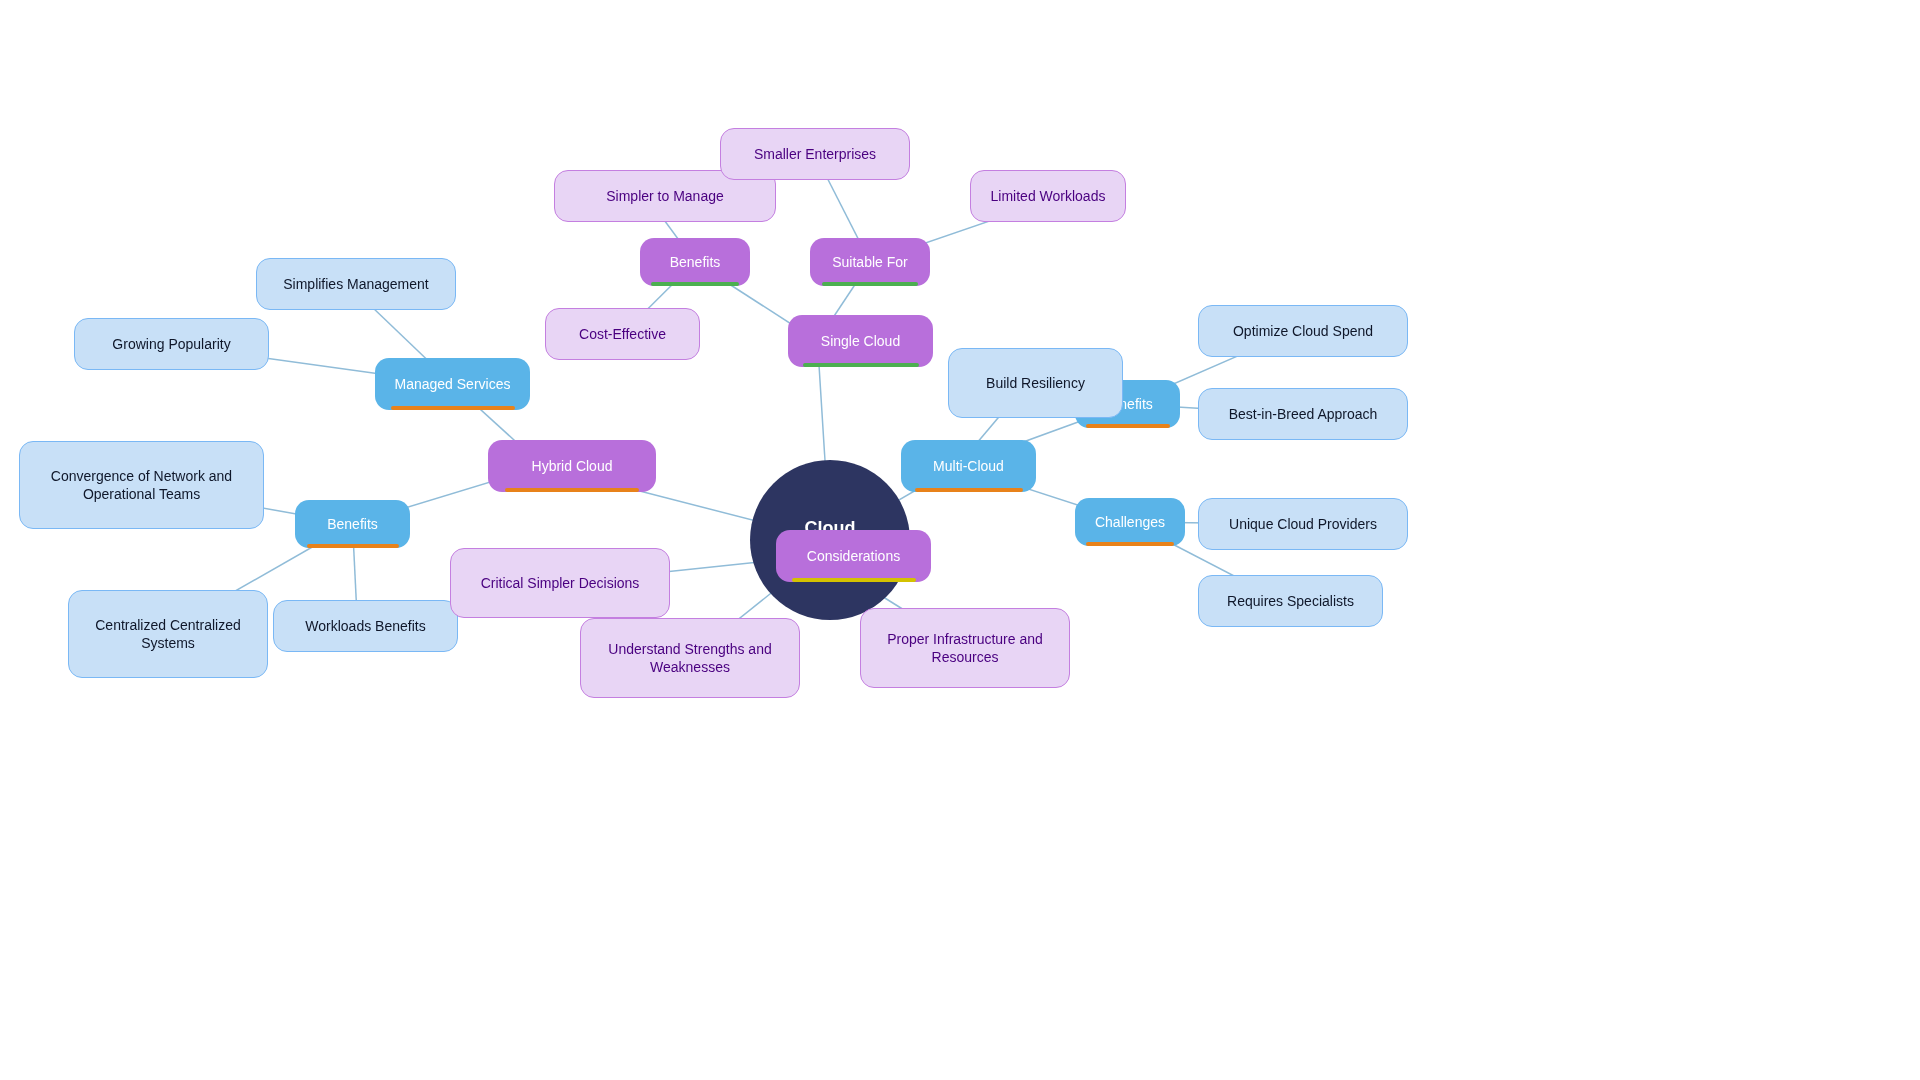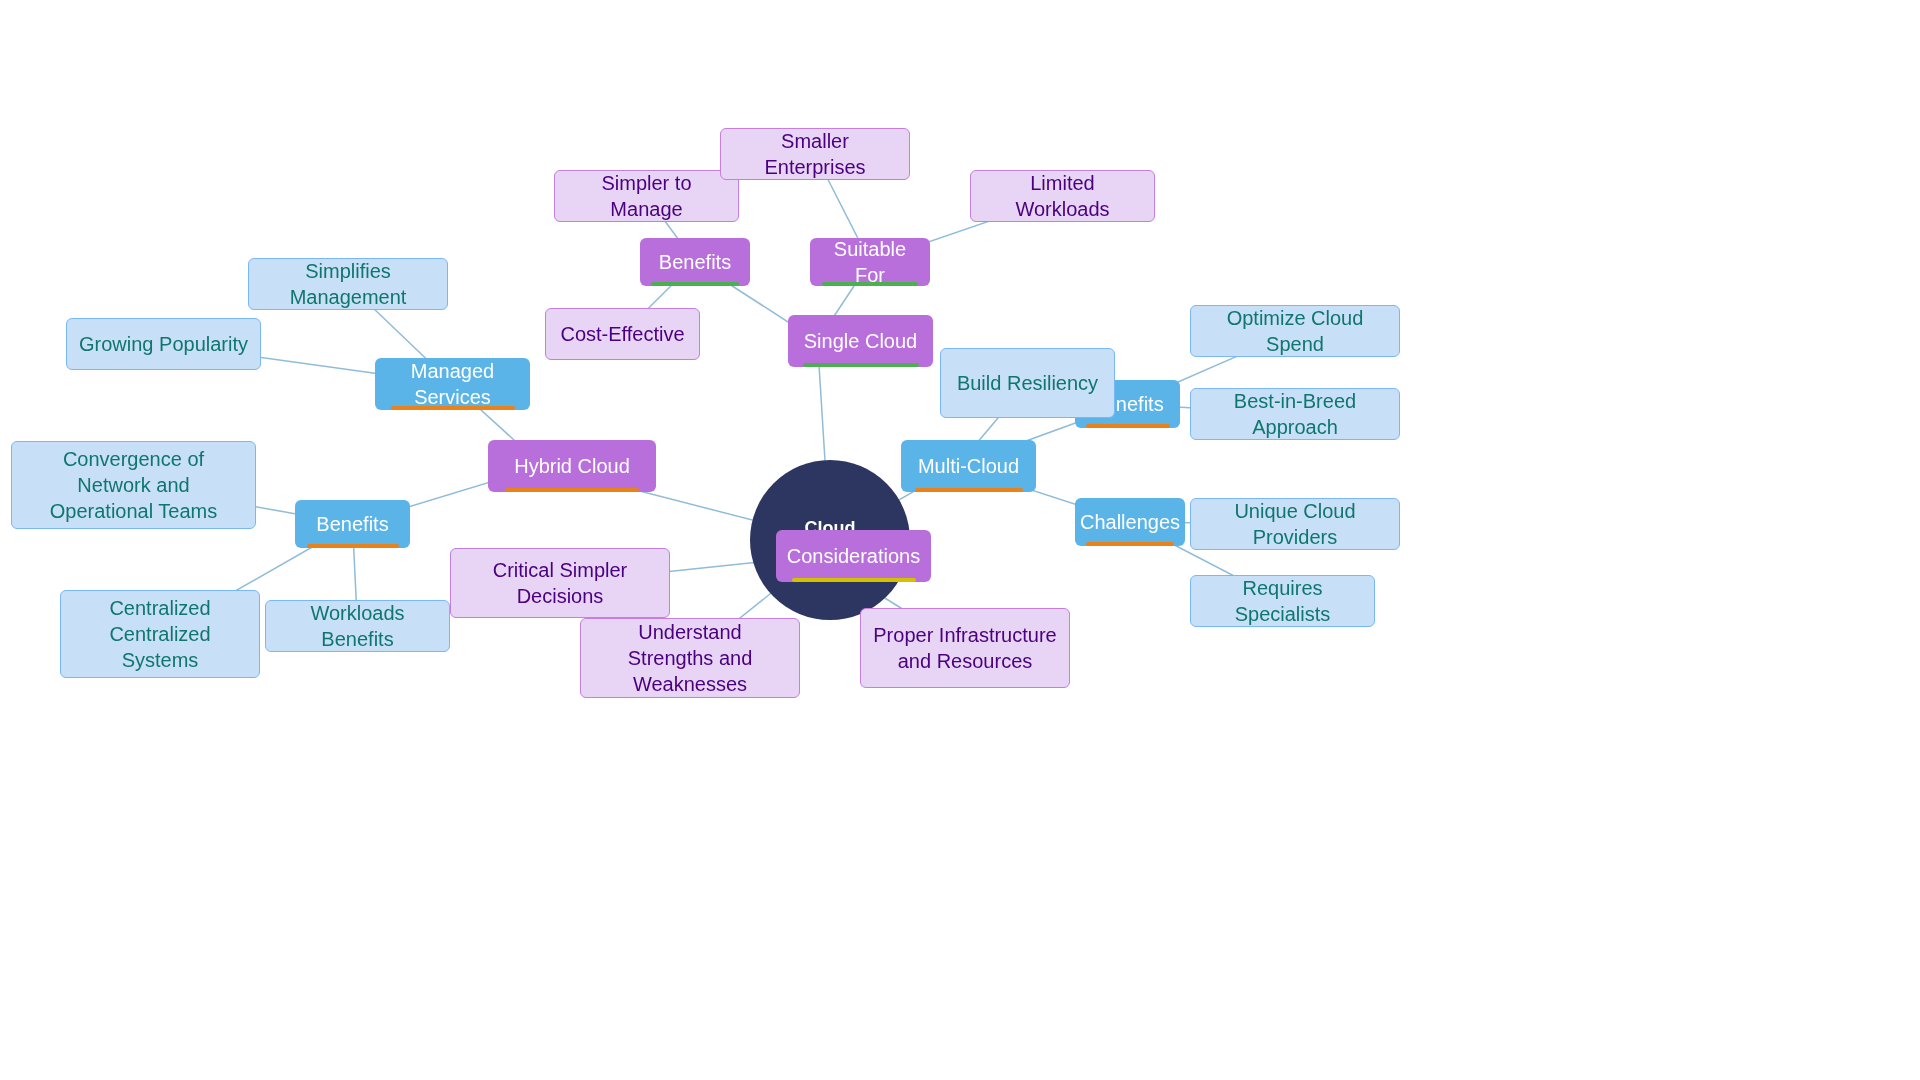--- a/index.html
+++ b/index.html
@@ -18,43 +18,44 @@
     }
     svg.connections {
       position: absolute;
       top: 0; left: 0;
       width: 1920px;
       height: 1080px;
       pointer-events: none;
     }
     .node {
       position: absolute;
-      border-radius: 6px;
+      border-radius: 14px;
       display: flex;
       align-items: center;
       justify-content: center;
       text-align: center;
-      font-size: 20px;
+      font-size: 14px;
       font-weight: 500;
       line-height: 1.3;
       padding: 8px 12px;
     }
     .node-center {
       background: #2d3561;
       color: #ffffff;
       border-radius: 50%;
       font-size: 18px;
       font-weight: 600;
       width: 160px;
       height: 160px;
     }
     .node-blue {
       background: #c8e0f7;
-      color: #0f766e;
+      color: #0f172a;
       border: 1.5px solid #7ab8f5;
+      margin-left: 8px;
     }
     .node-blue-accent {
       background: #5ab4e8;
       color: #ffffff;
       border: none;
     }
     .node-purple {
       background: #e8d5f5;
       color: #4a0080;
       border: 1.5px solid #c47fe0;
@@ -137,24 +138,24 @@
       <div class="node node-purple-accent node-underline-orange" style="left: 488px; top: 440px; width: 168px; height: 52px;">Hybrid Cloud</div>
       <div class="node node-purple-accent node-underline-green" style="left: 788px; top: 315px; width: 145px; height: 52px;">Single Cloud</div>
       <div class="node node-blue-accent node-underline-orange" style="left: 890px; top: 440px; width: 135px; height: 52px; margin-left: 11px;">Multi-Cloud</div>
       <div class="node node-purple-accent node-underline-yellow" style="left: 740px; top: 530px; width: 155px; height: 52px; margin-left: 36px;">Considerations</div>
       <div class="node node-blue-accent node-underline-orange" style="left: 375px; top: 358px; width: 155px; height: 52px;">Managed Services</div>
       <div class="node node-blue-accent node-underline-orange" style="left: 295px; top: 500px; width: 115px; height: 48px;">Benefits</div>
       <div class="node node-purple-accent node-underline-green" style="left: 640px; top: 238px; width: 110px; height: 48px;">Benefits</div>
       <div class="node node-purple-accent node-underline-green" style="left: 810px; top: 238px; width: 120px; height: 48px;">Suitable For</div>
       <div class="node node-blue-accent node-underline-orange" style="left: 1075px; top: 380px; width: 105px; height: 48px;">Benefits</div>
       <div class="node node-blue-accent node-underline-orange" style="left: 1075px; top: 498px; width: 110px; height: 48px;">Challenges</div>
-      <div class="node node-purple" style="left: 554px; top: 170px; width: 185px; height: 52px;">Simpler to Manage</div>
+      <div class="node node-purple" style="left: 554px; top: 170px; width: 222px; height: 52px;">Simpler to Manage</div>
       <div class="node node-purple" style="left: 545px; top: 308px; width: 155px; height: 52px;">Cost-Effective</div>
       <div class="node node-purple" style="left: 720px; top: 128px; width: 190px; height: 52px;">Smaller Enterprises</div>
-      <div class="node node-purple" style="left: 970px; top: 170px; width: 185px; height: 52px;">Limited Workloads</div>
+      <div class="node node-purple" style="left: 970px; top: 170px; width: 156px; height: 52px;">Limited Workloads</div>
       <div class="node node-blue" style="left: 248px; top: 258px; width: 200px; height: 52px;">Simplifies Management</div>
       <div class="node node-blue" style="left: 66px; top: 318px; width: 195px; height: 52px;">Growing Popularity</div>
       <div class="node node-blue" style="left: 11px; top: 441px; width: 245px; height: 88px;">Convergence of Network and Operational Teams</div>
       <div class="node node-blue" style="left: 60px; top: 590px; width: 200px; height: 88px;">Centralized Centralized Systems</div>
       <div class="node node-blue" style="left: 265px; top: 600px; width: 185px; height: 52px;">Workloads Benefits</div>
       <div class="node node-purple" style="left: 450px; top: 548px; width: 220px; height: 70px;">Critical Simpler Decisions</div>
       <div class="node node-purple" style="left: 580px; top: 618px; width: 220px; height: 80px;">Understand Strengths and Weaknesses</div>
       <div class="node node-purple" style="left: 860px; top: 608px; width: 210px; height: 80px;">Proper Infrastructure and Resources</div>
       <div class="node node-blue" style="left: 940px; top: 348px; width: 175px; height: 70px;">Build Resiliency</div>
       <div class="node node-blue" style="left: 1190px; top: 305px; width: 210px; height: 52px;">Optimize Cloud Spend</div>

